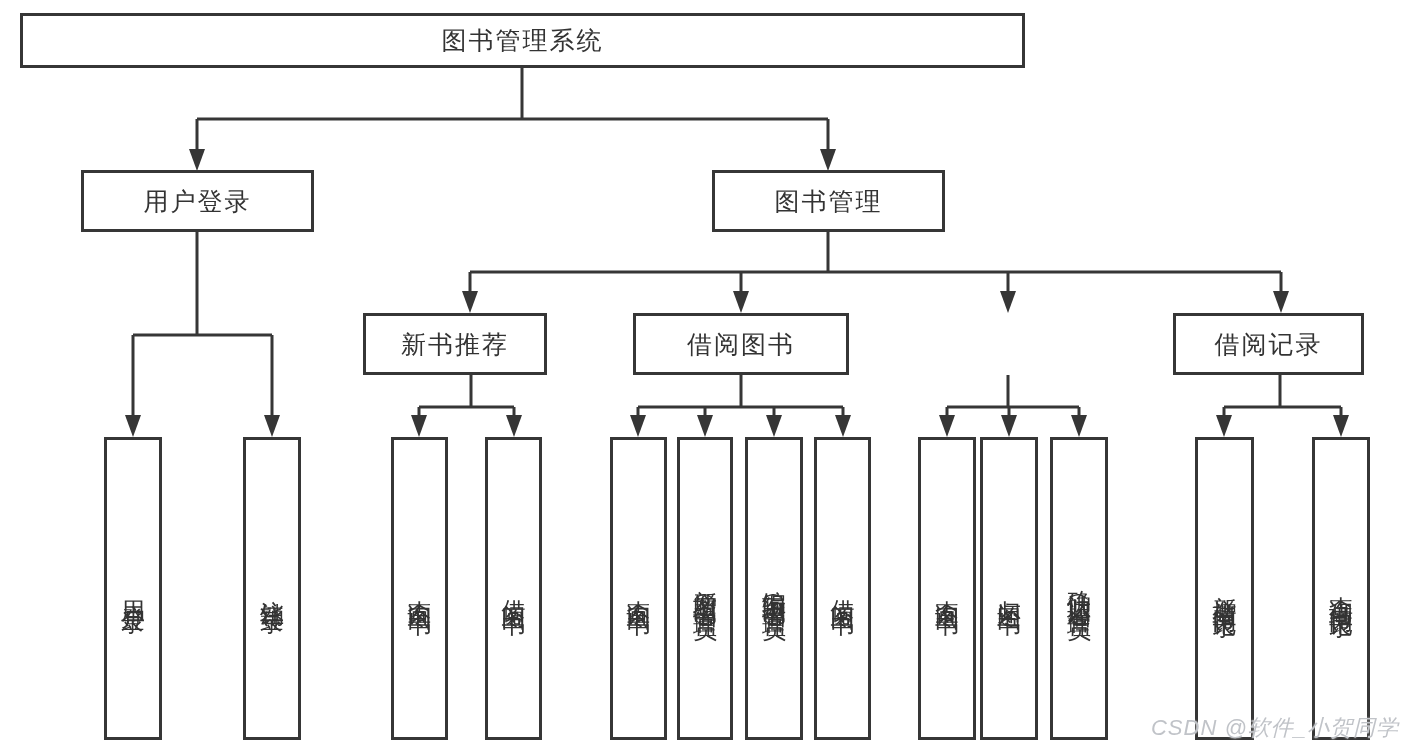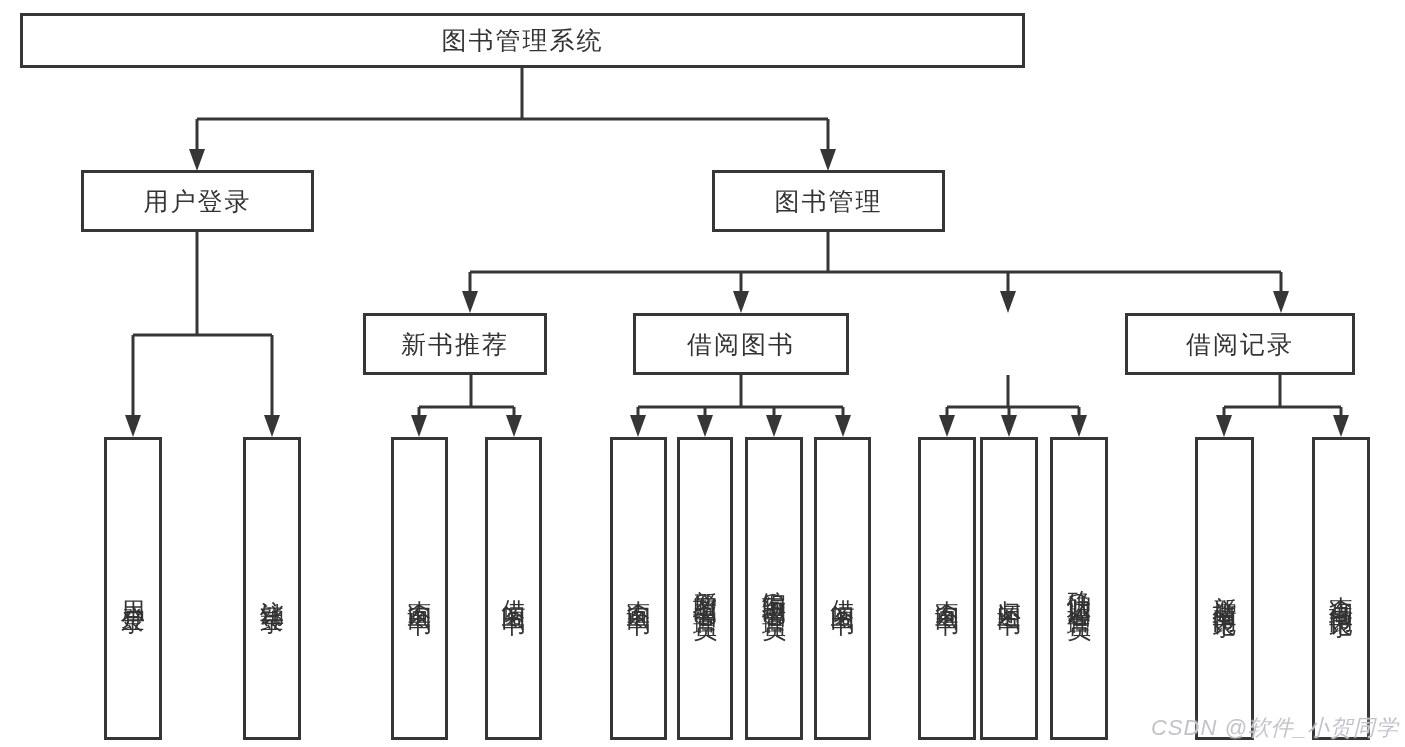--- a/index.html
+++ b/index.html
@@ -109,21 +109,21 @@
     </g>
   </svg>
 
   <div class="node hnode" style="left:20px;top:13px;width:1005px;height:55px">图书管理系统</div>
 
   <div class="node hnode" style="left:81px;top:170px;width:233px;height:62px">用户登录</div>
   <div class="node hnode" style="left:712px;top:170px;width:233px;height:62px">图书管理</div>
 
   <div class="node hnode" style="left:363px;top:313px;width:184px;height:62px">新书推荐</div>
   <div class="node hnode" style="left:633px;top:313px;width:216px;height:62px">借阅图书</div>
-  <div class="node hnode" style="left:1125px;top:313px;width:230px;height:62px">借阅记录</div>
+  <div class="node hnode" style="left:1173px;top:313px;width:191px;height:62px">借阅记录</div>
 
   <div class="node vnode" style="left:104px;top:437px;width:58px;height:303px">用户登录</div>
   <div class="node vnode" style="left:243px;top:437px;width:58px;height:303px">注销登录</div>
 
   <div class="node vnode" style="left:391px;top:437px;width:57px;height:303px">查询图书</div>
   <div class="node vnode" style="left:485px;top:437px;width:57px;height:303px">借阅图书</div>
 
   <div class="node vnode" style="left:610px;top:437px;width:57px;height:303px">查询图书</div>
   <div class="node vnode" style="left:677px;top:437px;width:56px;height:303px">新增图书（管理员）</div>
   <div class="node vnode" style="left:745px;top:437px;width:58px;height:303px">编辑图书（管理员）</div>

